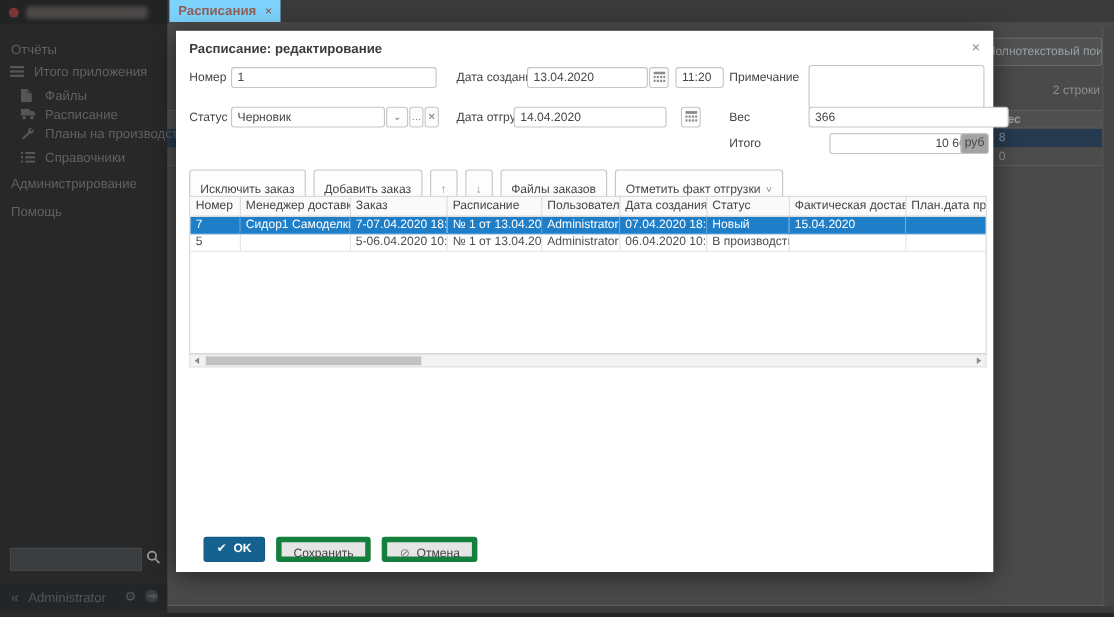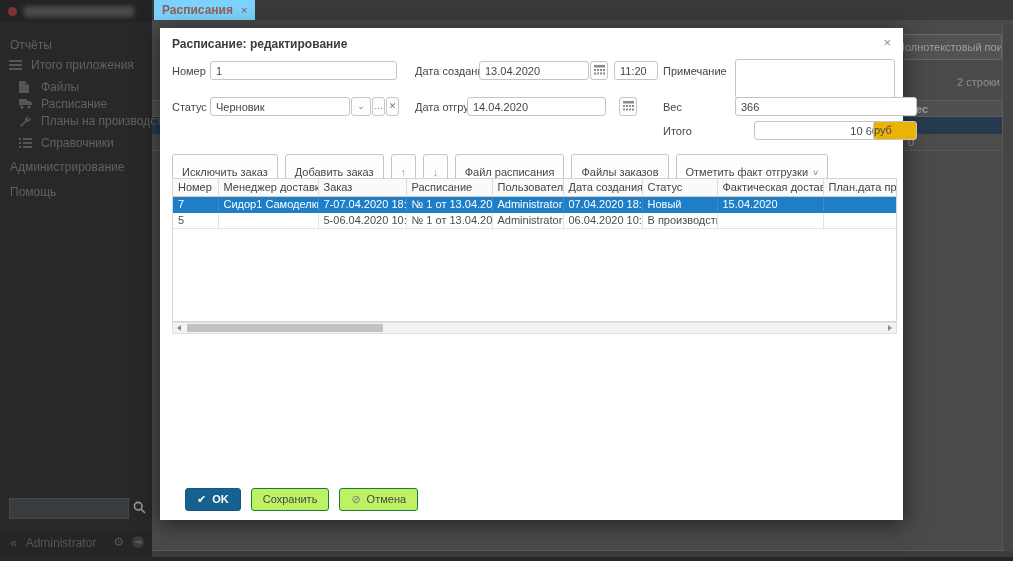--- a/index.html
+++ b/index.html
@@ -51,22 +51,22 @@
            box-shadow:0 4px 22px rgba(0,0,0,0.55); font-size:11px; color:#464646; }
   .m-title { position:absolute; left:12px; top:9px; font-size:12px; font-weight:bold; color:#3c3c3c; }
   .m-close { position:absolute; right:12px; top:7px; font-size:13px; color:#8a8a8a; cursor:pointer; }
   .m-label { position:absolute; color:#464646; font-size:11px; }
   .m-input { position:absolute; height:19px; border:1px solid #c5c5c5; border-radius:3px; font-size:11px; color:#464646; padding:0 5px;
              font-family:"Liberation Sans",sans-serif; background:#fff; }
   textarea.m-input { resize:none; height:40px; padding-top:2px; }
   .mini-btn { position:absolute; height:19px; border:1px solid #c5c5c5; border-radius:3px; background:#fdfdfd; color:#7c7c7c;
               font-size:9px; text-align:center; line-height:17px; }
   .cal-btn { position:absolute; width:18px; height:19px; border:1px solid #c5c5c5; border-radius:3px; background:#fdfdfd; text-align:center; padding-top:3px; }
-  .addon { position:absolute; width:44px; height:19px; border:1px solid #c5c5c5; border-radius:3px; background:#eab308; color:#464646;
-           font-size:11px; text-align:left; line-height:17px; }
+  .addon { position:absolute; width:26px; height:19px; border:1px solid #c5c5c5; border-radius:3px; background:#a3a3a3; color:#464646;
+           font-size:11px; text-align:center; line-height:17px; }
   .right-al { text-align:right; }
 
   .m-toolbar { position:absolute; left:12px; top:126px; display:flex; gap:7px; }
   .tb-btn { height:37px; border:1px solid #c5c5c5; border-radius:3px; background:#fdfdfd; color:#464646; font-size:11px;
             padding:0 9px; line-height:19px; white-space:nowrap; }
   .tb-arrow { width:25px; padding:0; text-align:center; color:#9a9a9a; }
   .tb-caret { color:#7c7c7c; font-size:9px; margin-left:5px; }
 
   .m-table { position:absolute; left:12px; top:150px; width:725px; height:144px; border:1px solid #d5d5d5; overflow:hidden; background:#fff; }
   table.grid { border-collapse:collapse; table-layout:fixed; width:740px; font-size:11px; }
@@ -75,21 +75,21 @@
   table.grid td { height:16px; border-right:1px solid #e3e3e3; border-bottom:1px solid #e3e3e3; color:#4d4d4d; padding:0 5px;
                   white-space:nowrap; overflow:hidden; }
   tr.sel td { background:#1e7ec8; color:#ffffff; border-right:1px solid #2f8bd0; border-bottom:1px solid #1e7ec8; }
   .m-hscroll { position:absolute; left:12px; top:294px; width:725px; height:12px; background:#f2f2f2; border:1px solid #e0e0e0; }
   .hs-thumb { position:absolute; left:14px; top:1px; width:196px; height:8px; background:#c2c2c2; }
   .hs-arrow { position:absolute; top:2px; width:0; height:0; border-top:3px solid transparent; border-bottom:3px solid transparent; }
   .hs-left { left:4px; border-right:4px solid #8a8a8a; }
   .hs-right { right:4px; border-left:4px solid #8a8a8a; }
 
   .m-footer { position:absolute; left:12px; top:460px; display:flex; gap:10px;padding-left:13px; }
-  .f-btn { height:23px; border:1px solid #15803d; border-radius:3px; background:#bef264; color:#464646; font-size:11px; padding:0 11px; line-height:21px; }
+  .f-btn { height:23px; border:5px solid #15803d; border-radius:3px; background:#e5e5e5; color:#464646; font-size:11px; padding:0 11px; line-height:21px; }
   .f-ok { background:#15618f; border-color:#135娱a83; border:1px solid #135a83; color:#fff; font-weight:bold; }
   .f-ok .ic, .f-cancel .ic { margin-right:6px; font-weight:normal; }
   .f-cancel .ic { color:#7c7c7c; }
 </style>
 </head>
 <body>
 
 <div id="stage">
 
   <div class="content">
@@ -288,21 +288,20 @@
 
     <div class="m-label" style="left:503px; top:97px;">Итого</div>
     <input class="m-input right-al" style="left: 575px; top: 93px; width: 136px; margin-left: 19px;" value="10 663">
     <div class="addon" style="left:713px; top:93px;">руб</div>
 
     <div class="m-toolbar">
       <button class="tb-btn">Исключить заказ</button>
       <button class="tb-btn">Добавить заказ</button>
       <button class="tb-btn tb-arrow">↑</button>
       <button class="tb-btn tb-arrow">↓</button>
-      <button class="tb-btn">Файл расписания</button>
       <button class="tb-btn">Файлы заказов</button>
       <button class="tb-btn"><span>Отметить факт отгрузки</span><span class="tb-caret">˅</span></button>
     </div>
 
     <div class="m-table">
       <table class="grid">
         <colgroup>
           <col style="width:45px">
             <col style="width:100px">
             <col style="width:88px">

